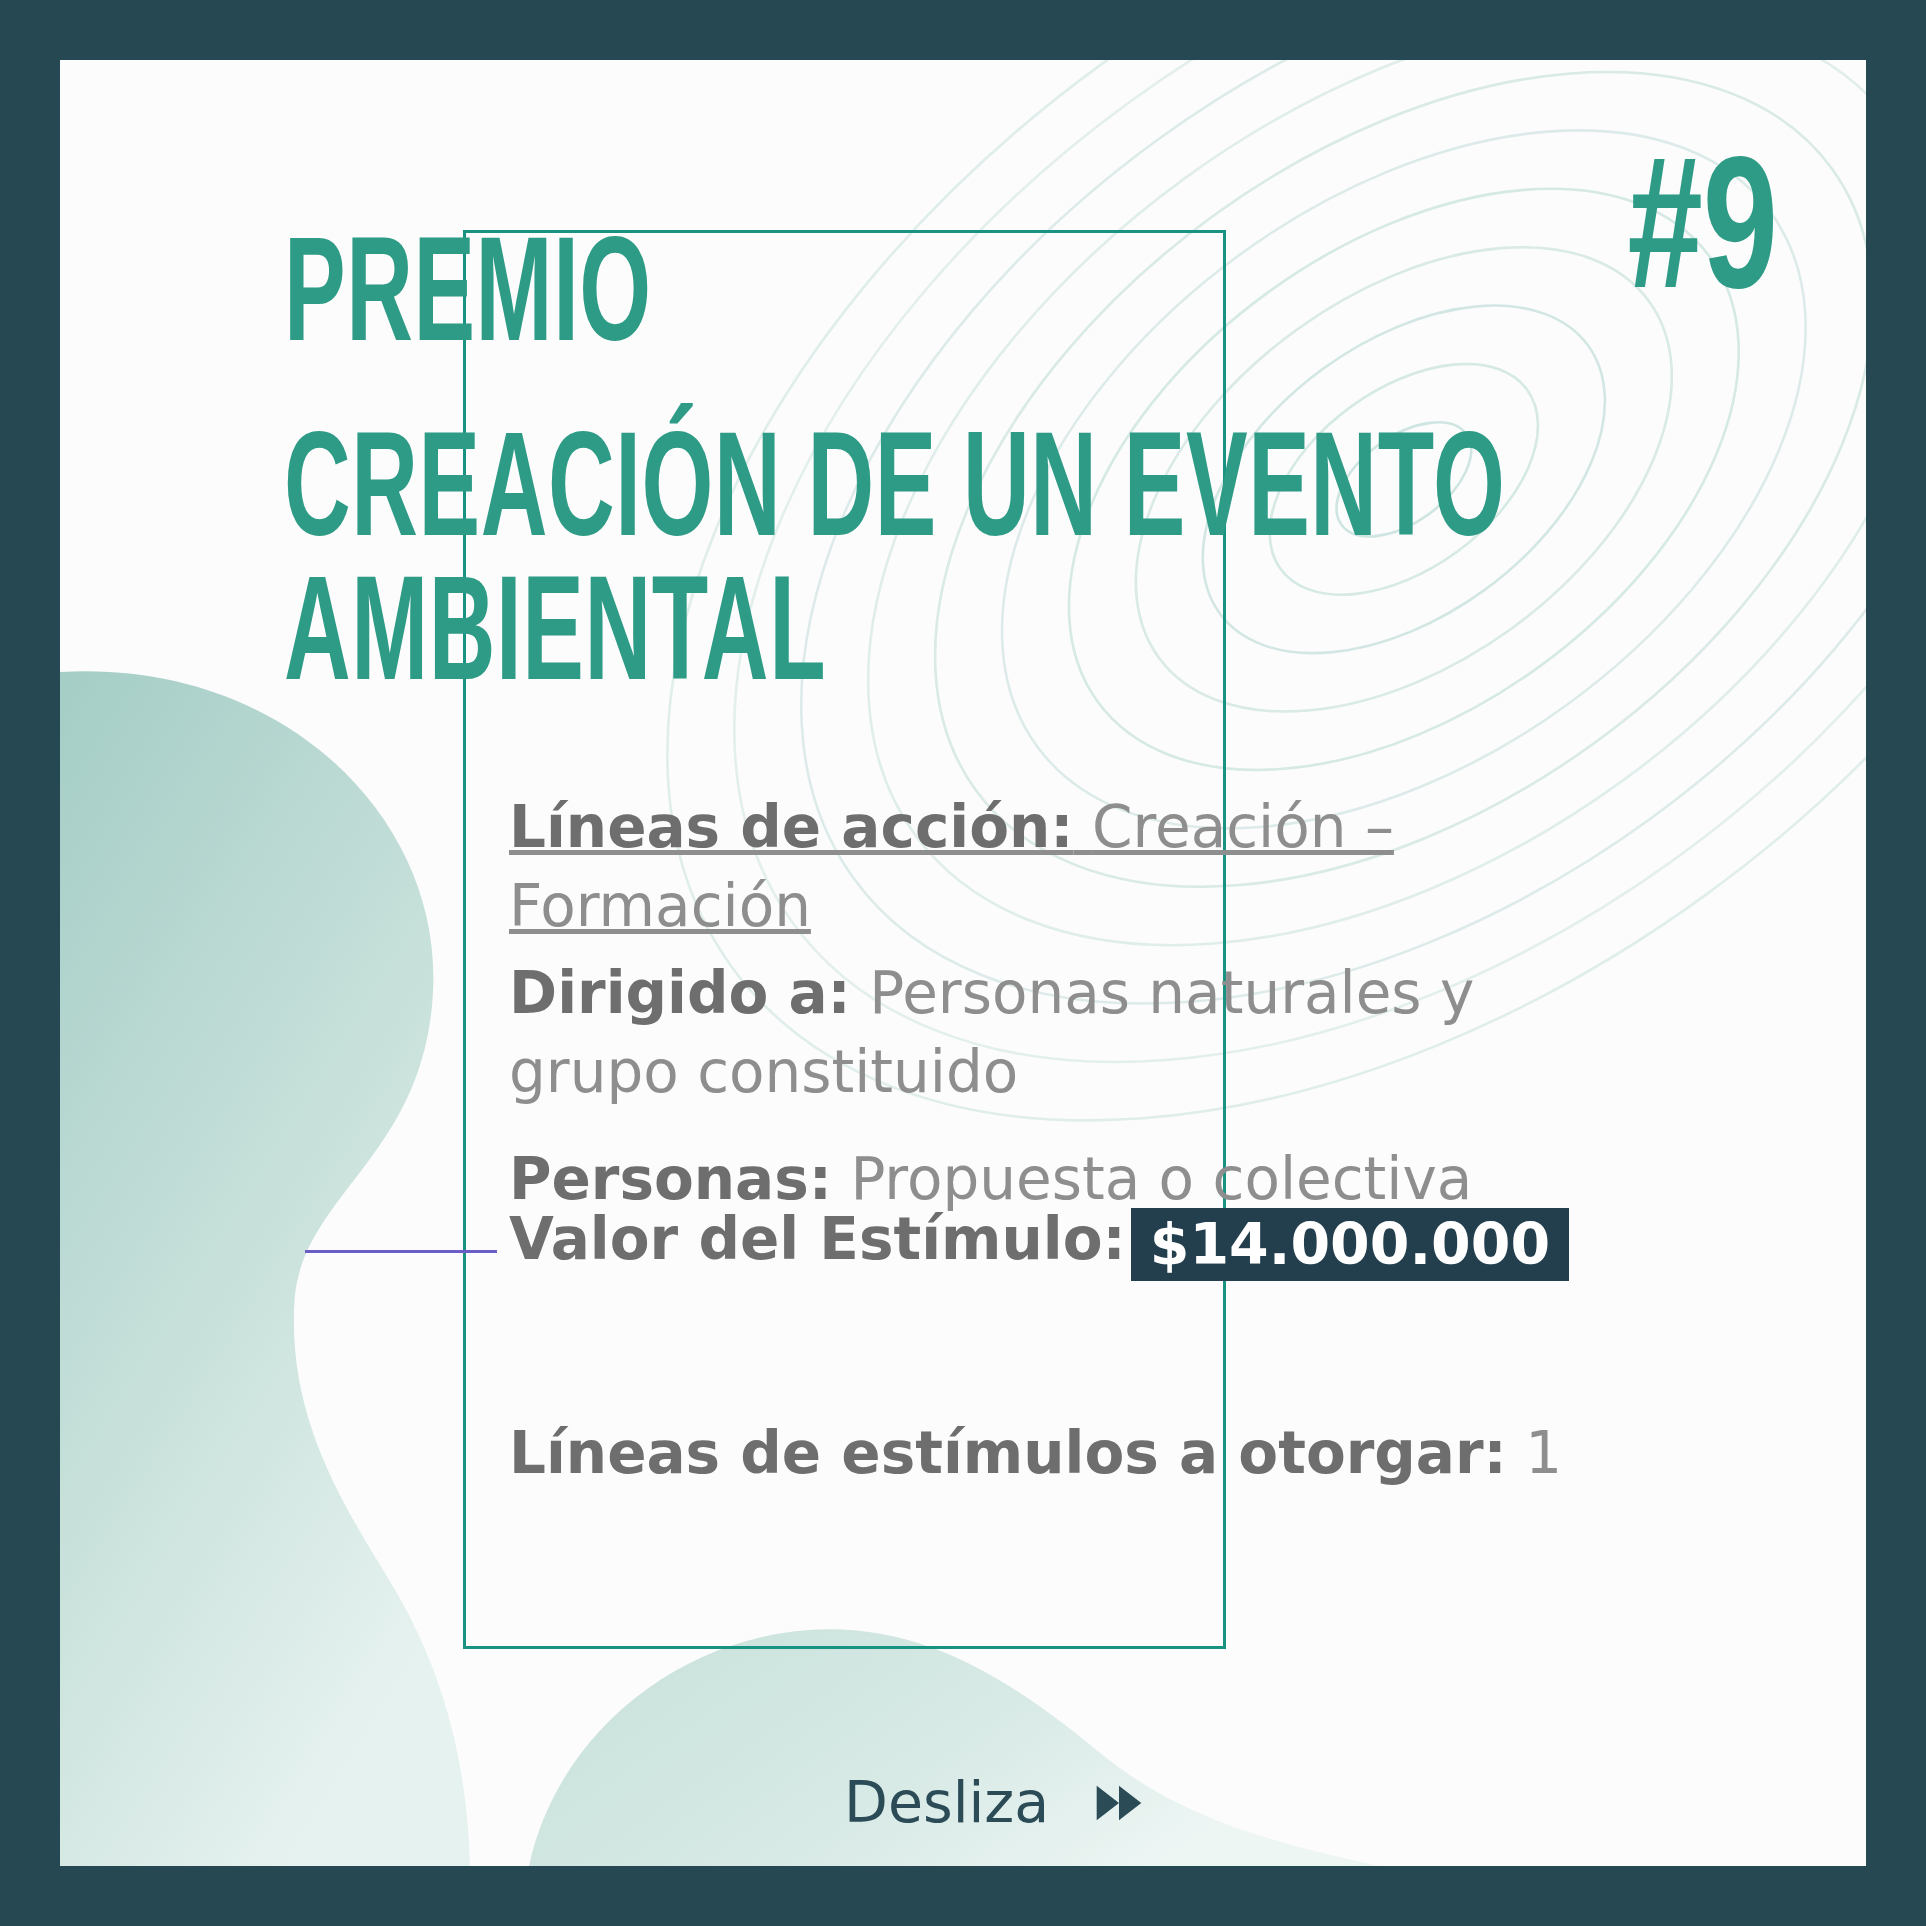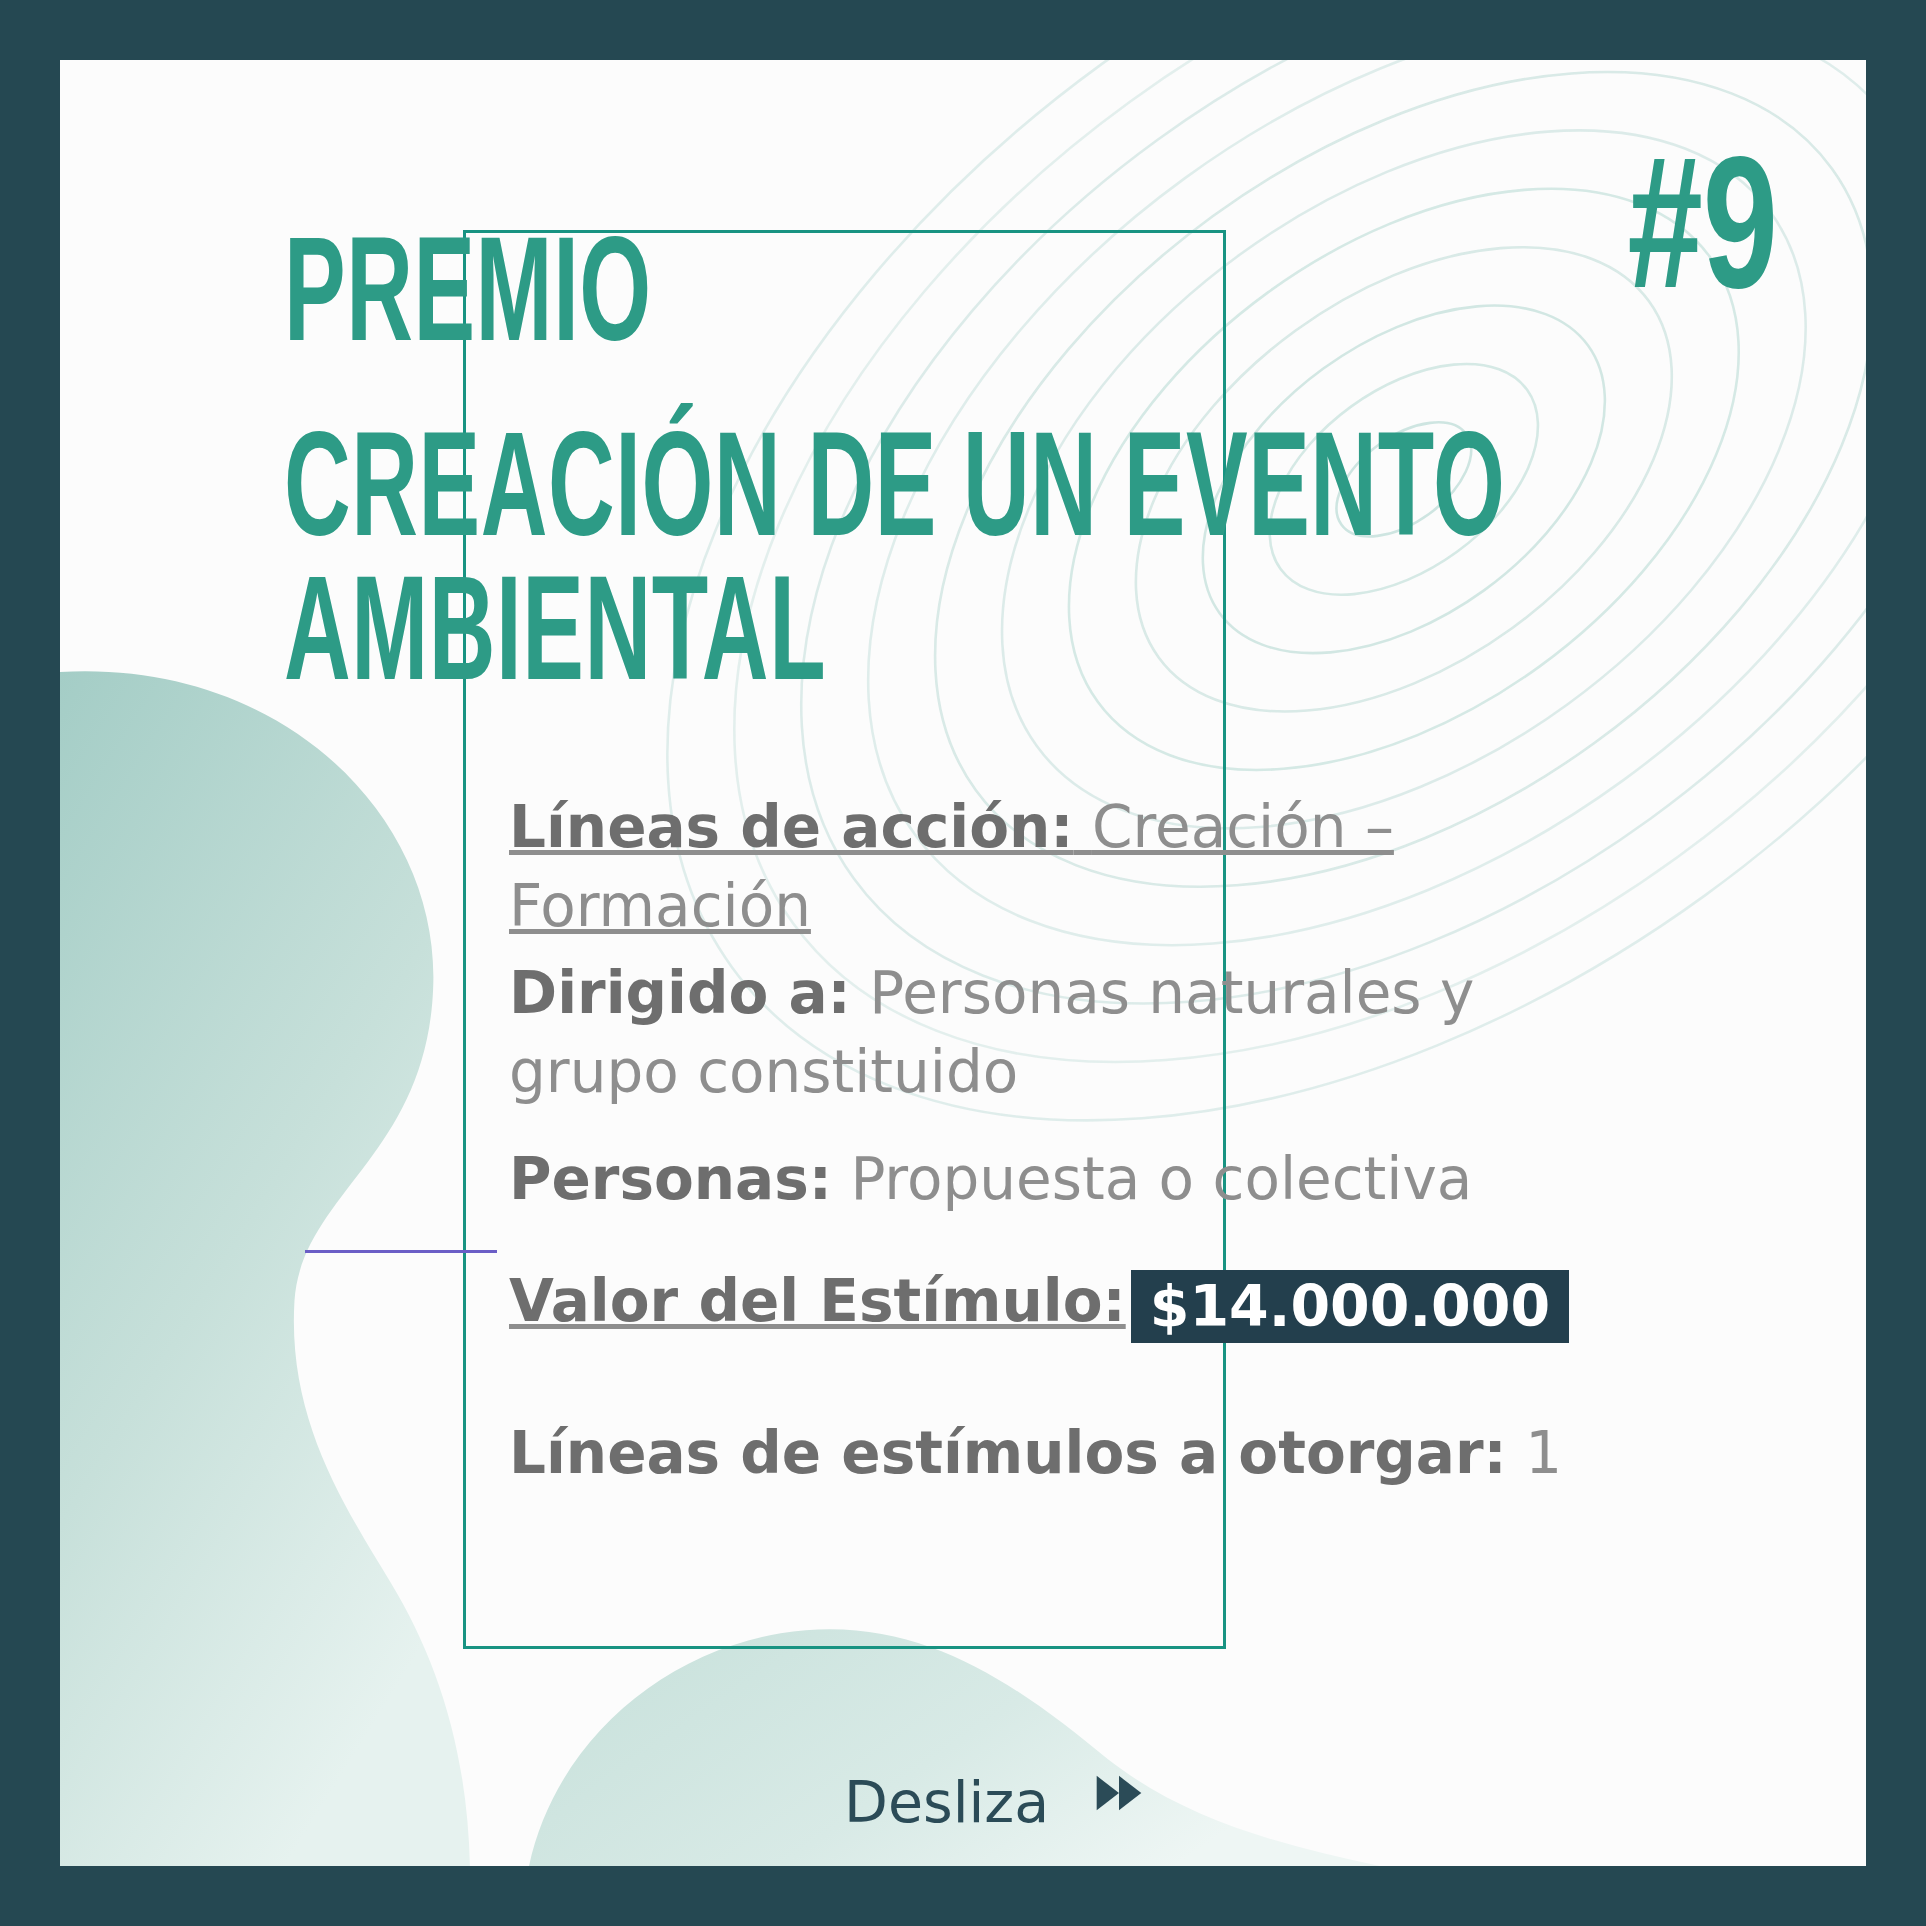--- a/index.html
+++ b/index.html
@@ -19,28 +19,28 @@
   .slide-number{position:absolute;right:148px;top:128px;color:#2d9b86;
        font-family:"Liberation Sans",sans-serif;font-weight:bold;font-size:188px;line-height:1;
        transform:scaleX(.72);transform-origin:right top;z-index:10;}
   
   .outline-rect{position:absolute;left:463px;top:230px;width:757px;height:1413px;
        border:3.4px solid #189382;z-index:5;}
   
   .details{position:absolute;left:509px;top:0;width:1147px;z-index:10;}
   .detail{position:absolute;left:0;margin:0;font-size:58px;line-height:79px;color:#8e8e8e;}
   .detail b{color:#6e6e6e;font-weight:bold;}
-  .d0{top:788px;text-decoration:underline;} .d1{top:954px;} .d2{top:1140px;} .d3{top:1262px;text-decoration:underline;} .d4{top:1414px;}
+  .d0{top:788px;text-decoration:underline;} .d1{top:954px;} .d2{top:1140px;} .d3{top:1200px;} .d4{top:1414px;}
   .value-box{display:inline-block;background:#233f4d;color:#ffffff;font-weight:bold;
        font-size:57px;line-height:63px;padding:5.1px 19px;margin-left:5.1px;vertical-align:-5.1px;}
   
   .accent-line{position:absolute;left:305px;top:1250px;width:192px;height:3.4px;
        background:#6b5ec6;z-index:6;}
   
-  .swipe{position:absolute;left:844px;top:1774px;z-index:10;display:flex;gap:46px;}
+  .swipe{position:absolute;left:844px;top:1774px;z-index:10;display:flex;align-items:center;gap:46px;}
   .swipe-label{font-size:57px;color:#2b4b57;line-height:1;}
   .ff-icon{display:block;}
 </style>
 </head>
 <body>
 
 <svg class="deco" width="1926" height="1926" viewBox="0 0 2250 2250">
   <defs>
     <linearGradient id="blobLeft" x1="0" y1="0" x2="0.55" y2="1">
       <stop offset="0" stop-color="#a4cdc6"></stop>

